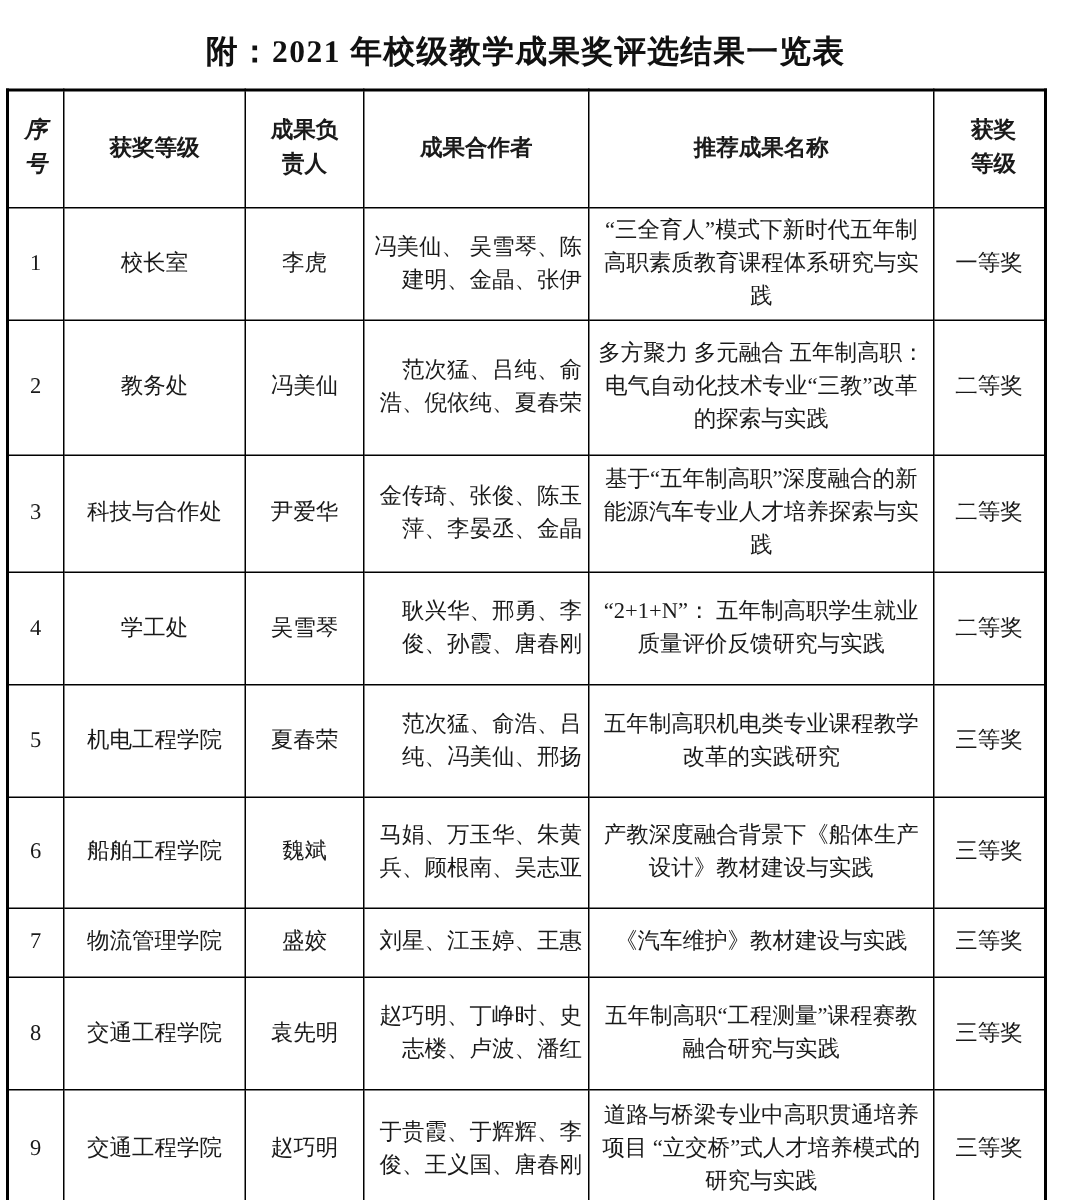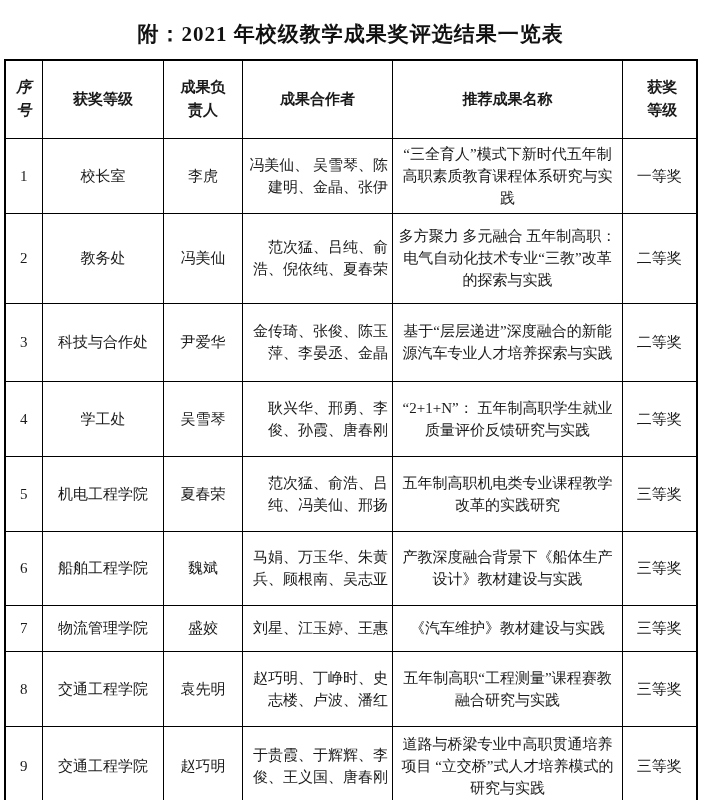--- a/index.html
+++ b/index.html
@@ -115,21 +115,21 @@
         <td class="cell-leader">冯美仙</td>
         <td class="cell-collab">范次猛、吕纯、俞浩、倪依纯、夏春荣</td>
         <td class="cell-ach">多方聚力 多元融合 五年制高职：电气自动化技术专业“三教”改革的探索与实践</td>
         <td class="cell-award">二等奖</td>
       </tr>
       <tr class="r2">
         <td class="cell-no">3</td>
         <td class="cell-dept">科技与合作处</td>
         <td class="cell-leader">尹爱华</td>
         <td class="cell-collab">金传琦、张俊、陈玉萍、李晏丞、金晶</td>
-        <td class="cell-ach">基于“层层递进”深度融合的新能源汽车专业人才培养探索与实践</td>
+        <td class="cell-ach">基于“五年制高职”深度融合的新能源汽车专业人才培养探索与实践</td>
         <td class="cell-award">二等奖</td>
       </tr>
       <tr class="r3">
         <td class="cell-no">4</td>
         <td class="cell-dept">学工处</td>
         <td class="cell-leader">吴雪琴</td>
         <td class="cell-collab">耿兴华、邢勇、李俊、孙霞、唐春刚</td>
         <td class="cell-ach">“2+1+N”： 五年制高职学生就业质量评价反馈研究与实践</td>
         <td class="cell-award">二等奖</td>
       </tr>

